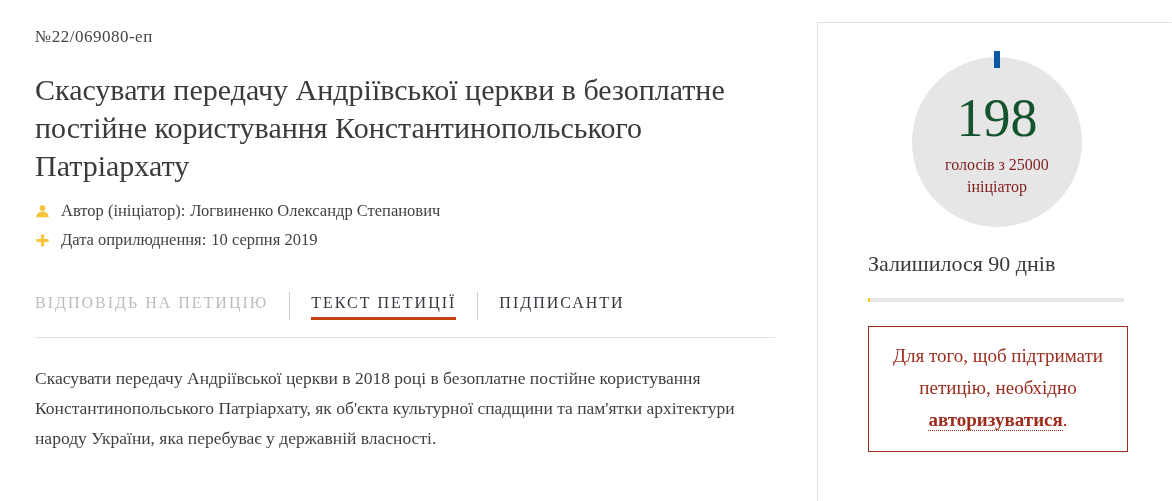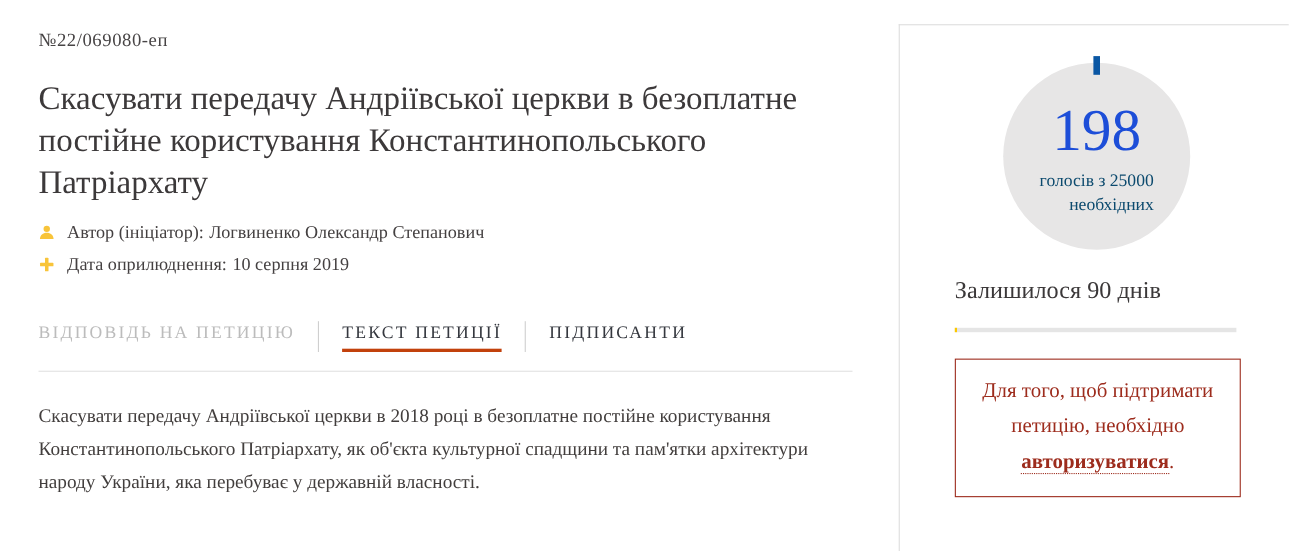--- a/index.html
+++ b/index.html
@@ -56,22 +56,22 @@
   .gauge{position:relative;width:170px;margin:0 auto;}
   .gauge-tick{
     position:absolute;top:-6px;left:50%;margin-left:-3px;
     width:6px;height:17px;background:var(--blue);
   }
   .gauge-circle{
     width:170px;height:170px;border-radius:50%;background:#e7e6e6;
     display:flex;flex-direction:column;align-items:center;justify-content:center;
     text-align:center;
   }
-  .votes-count{font-size:54px;line-height:1;color:#1d4ed8;margin-top:4px;}
-  .votes-caption{margin-top:9px;font-size:16px;line-height:1.35;color:#0c4a6e;text-align:right;}
+  .votes-count{font-size:54px;line-height:1;color:#14532d;margin-top:4px;}
+  .votes-caption{margin-top:9px;font-size:16px;line-height:1.35;color:#7f1d1d;}
   .status-row{margin-top:26px;display:flex;gap:13px;font-size:22px;align-items:baseline;}
   .status-label{color:var(--gold);}
   .status-value{color:#3b3839;}
   .days-left{margin-top:24px;font-size:22px;color:#3b3839;}
   .progress{margin-top:21px;width:256px;height:4px;background:#e5e5e5;position:relative;}
   .progress-fill{position:absolute;left:0;top:0;height:100%;background:#fcc800;}
   .support-box{
     margin-top:24px;width:260px;
     border:1px solid var(--maroon);color:var(--maroon);
     text-align:center;font-size:19px;line-height:32px;
@@ -135,21 +135,21 @@
   </div>
 
   <div class="sidebar">
 
     <div class="gauge">
       <div class="gauge-tick"></div>
       <div class="gauge-circle">
         <div class="votes-count">198</div>
         <div class="votes-caption">
           <div>голосів з 25000</div>
-          <div>необхідних</div>
+          <div>ініціатор</div>
         </div>
       </div>
     </div>
 
 
     <div class="days-left">Залишилося 90 днів</div>
 
     <div class="progress">
       <div class="progress-fill" style="width: 0.8%;"></div>
     </div>

